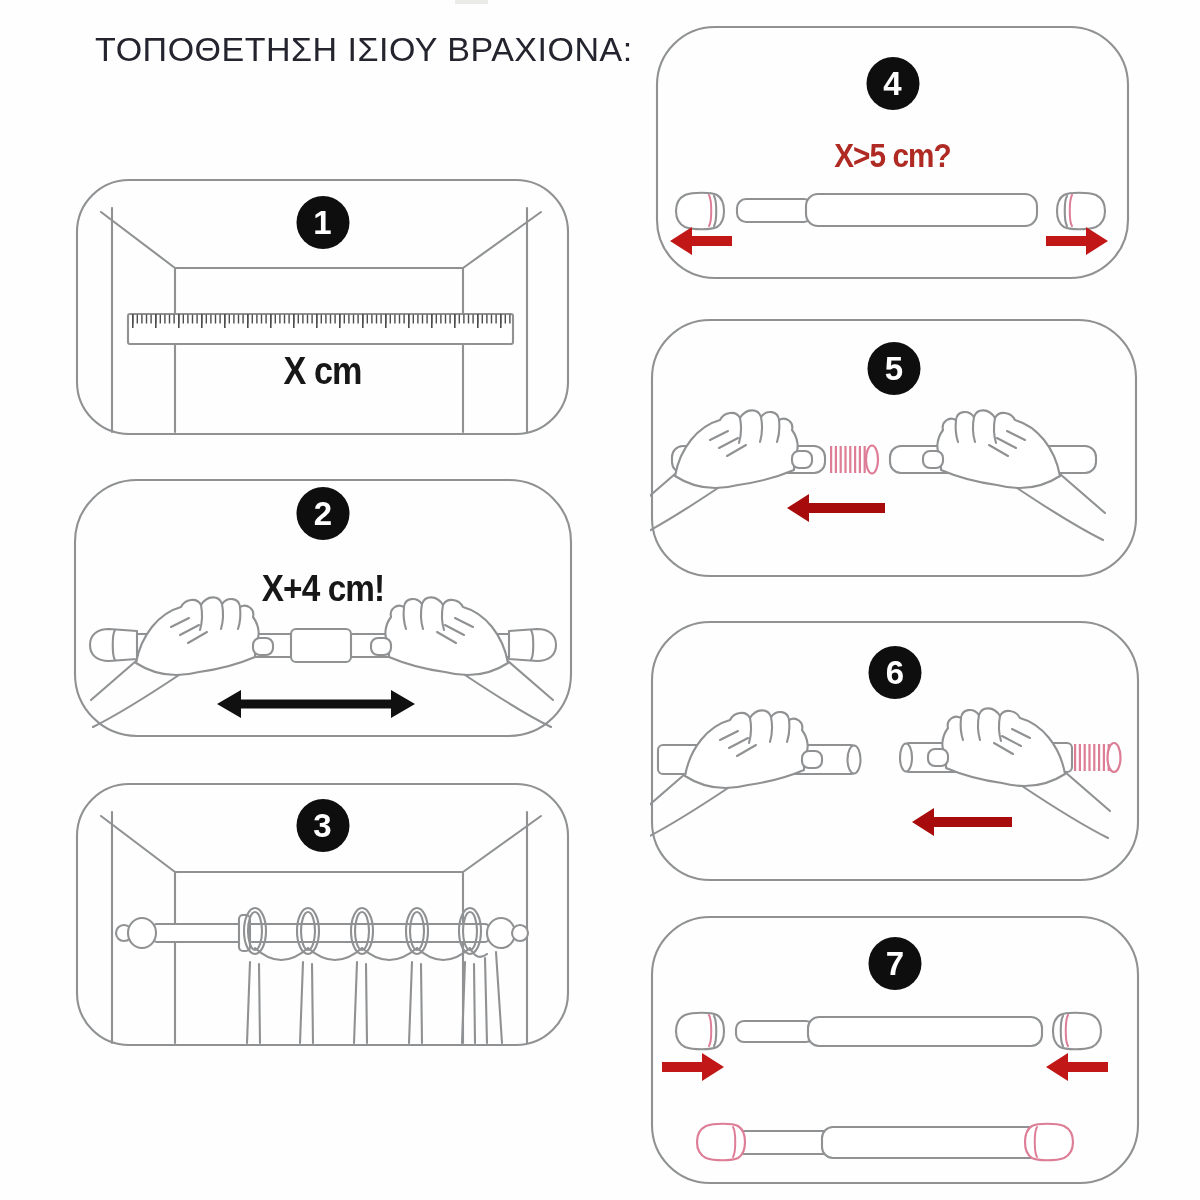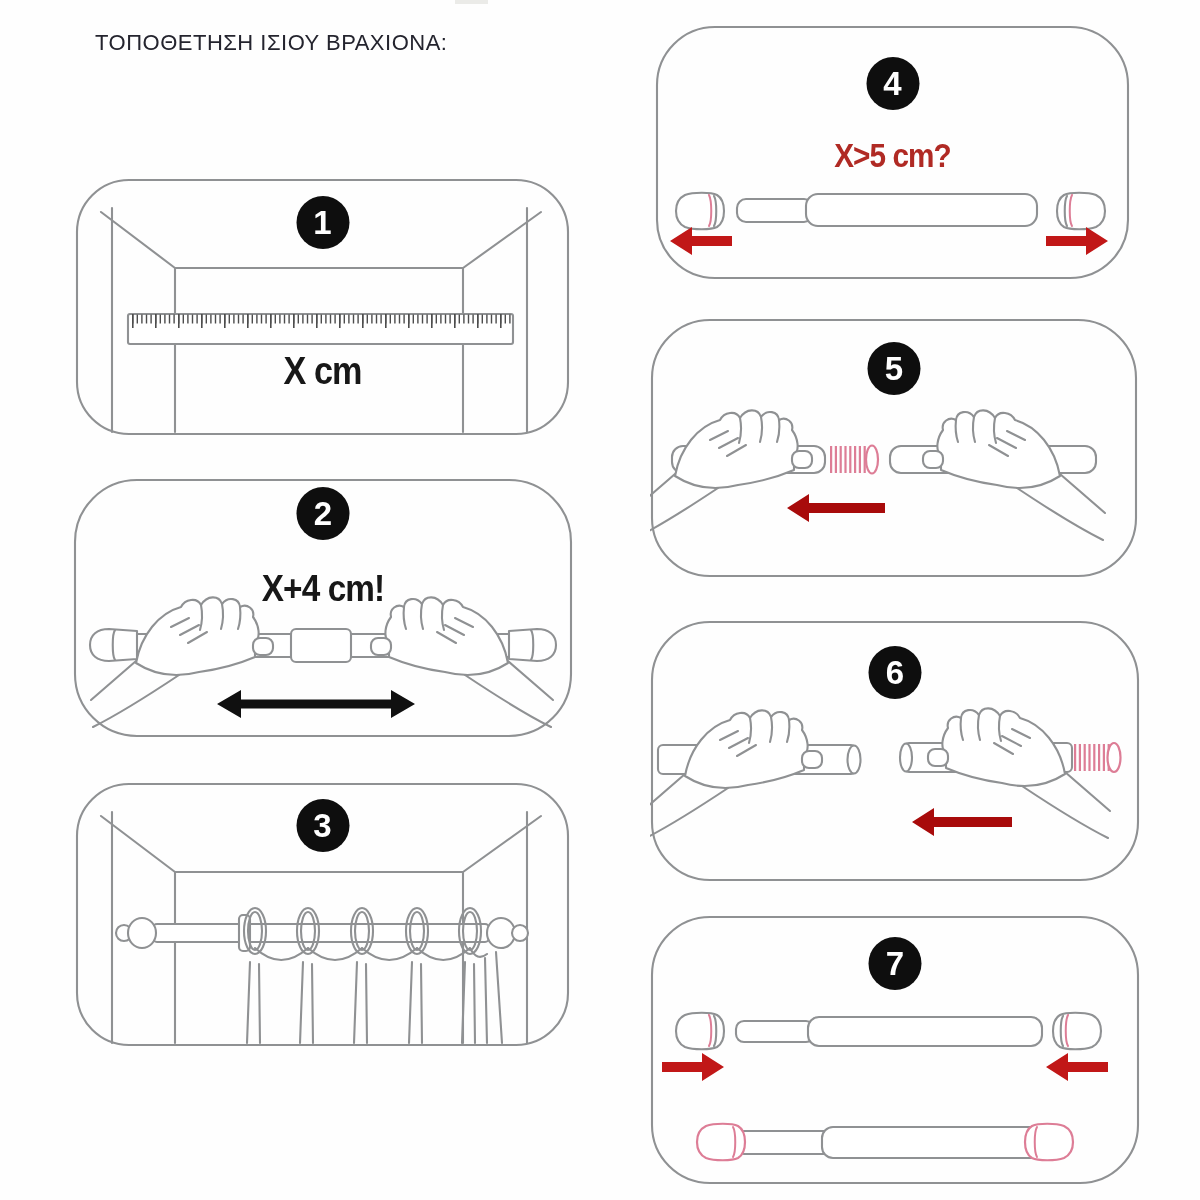--- a/index.html
+++ b/index.html
@@ -1,18 +1,18 @@
 <!DOCTYPE html>
 <html style="--title: #24242e; --text: #171717; --outline: #8f9193; --badge: #0e0e0e; --badge_text: #ffffff; --red_text: #b02a24; --red_arrow_bright: #c11717; --red_arrow_dark: #a80b0b; --pink: #dd7d96; --black_arrow: #101010;"><head>
 <meta charset="utf-8">
 <style>
   html,body{margin:0;padding:0;}
   body{width:1200px;height:1200px;background:#fefefe;font-family:"Liberation Sans",sans-serif;overflow:hidden;}
   .canvas{position:relative;width:1200px;height:1200px;background:#fefefe;}
-  .page-title{position:absolute;left:95px;top:30px;font-size:22px;color:var(--title,#24242e);letter-spacing:.5px;white-space:nowrap;}
+  .page-title{position:absolute;left:95px;top:30px;font-size:34px;color:var(--title,#24242e);letter-spacing:.5px;white-space:nowrap;}
   .panel{position:absolute;}
   .panel svg{position:absolute;left:0;top:0;}
   .badge{position:absolute;left:50%;transform:translateX(-50%);width:53px;height:53px;border-radius:50%;
          background:var(--badge,#0e0e0e);color:var(--badge_text,#fff);display:flex;align-items:center;justify-content:center;
          font-size:33px;font-weight:700;}
   .measure{position:absolute;left:0;right:0;text-align:center;font-weight:700;color:var(--text,#171717);
            transform:scaleX(.9);letter-spacing:-1px;font-size:38px;white-space:nowrap;}
   .measure.red{color:var(--red_text,#b02a24);}
   .artifact{position:absolute;left:455px;top:0;width:33px;height:4px;background:#ebebe8;}
   

